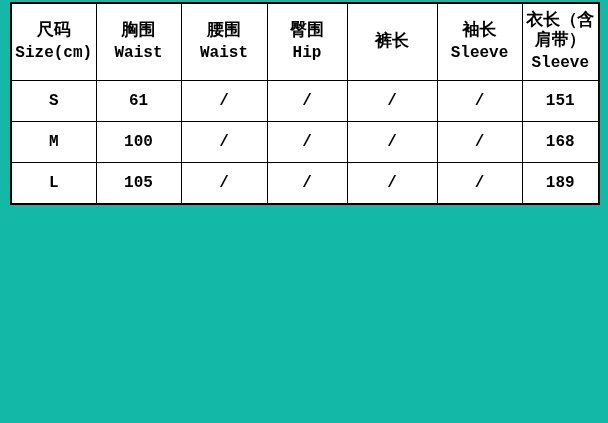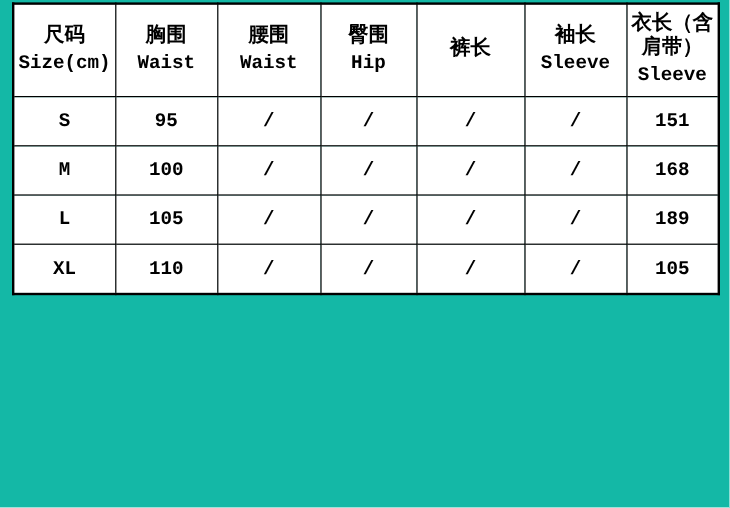--- a/index.html
+++ b/index.html
@@ -104,21 +104,21 @@
           <th>
             <div class="zh">衣长（含</div>
             <div class="zh">肩带）</div>
             <div class="en">Sleeve</div>
           </th>
         </tr>
     </thead>
     <tbody id="table-body">
         <tr>
           <td>S</td>
-          <td>95</td>
+          <td>61</td>
           <td>/</td>
           <td>/</td>
           <td>/</td>
           <td>/</td>
           <td>151</td>
         </tr>
         <tr>
           <td>M</td>
           <td>100</td>
           <td>/</td>
@@ -129,24 +129,15 @@
         </tr>
         <tr>
           <td>L</td>
           <td>105</td>
           <td>/</td>
           <td>/</td>
           <td>/</td>
           <td>/</td>
           <td>189</td>
         </tr>
-        <tr>
-          <td>XL</td>
-          <td>110</td>
-          <td>/</td>
-          <td>/</td>
-          <td>/</td>
-          <td>/</td>
-          <td>105</td>
-        </tr>
       </tbody>
   </table>
 </div>
 
 </body></html>

